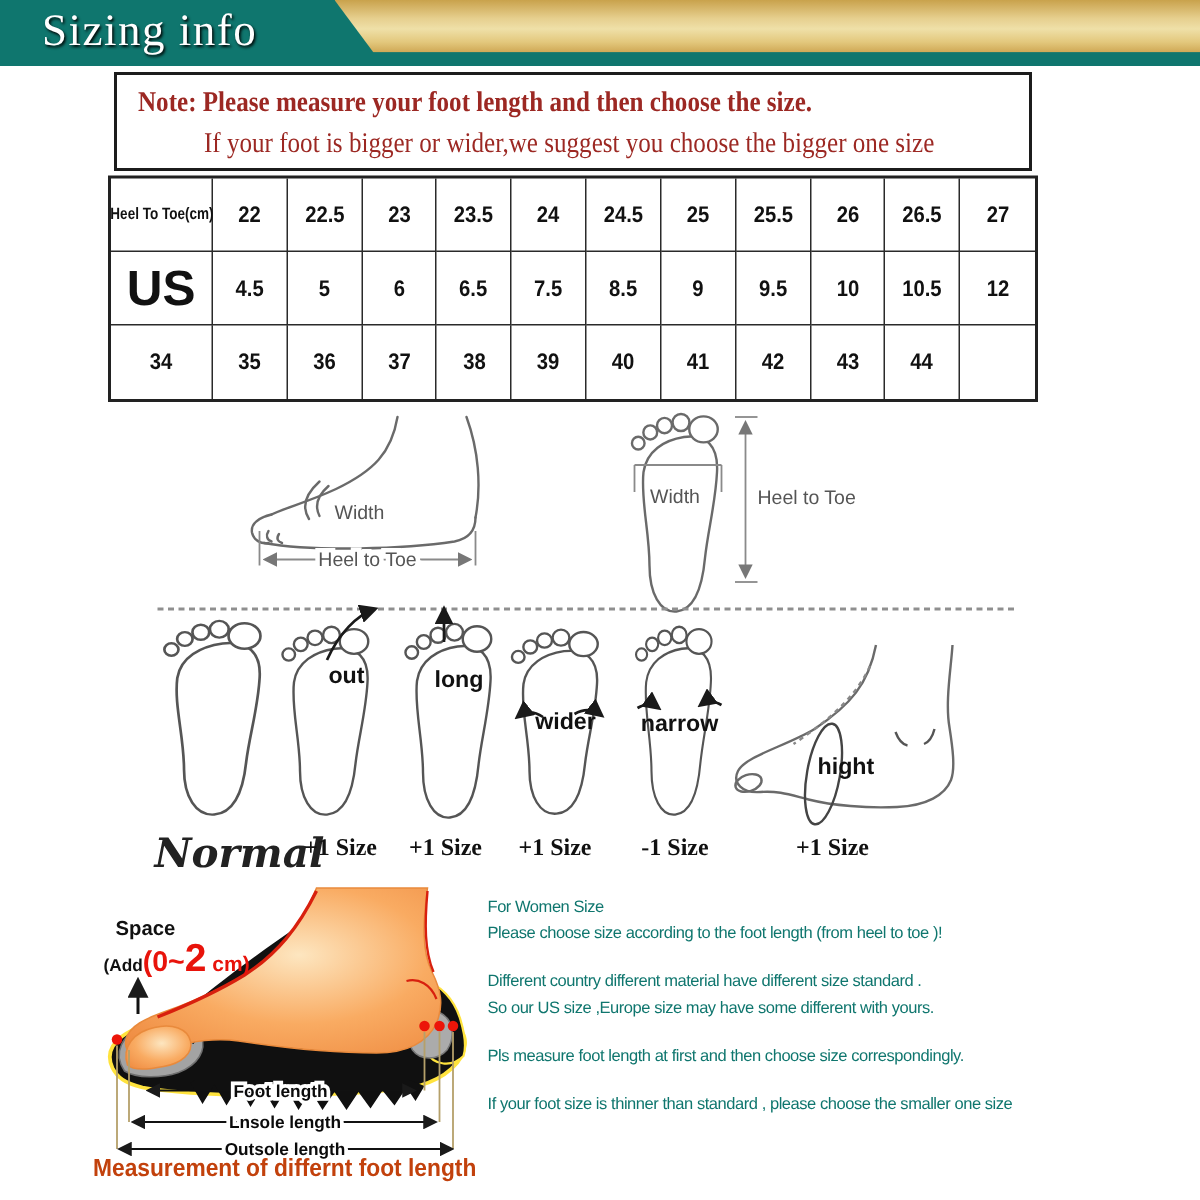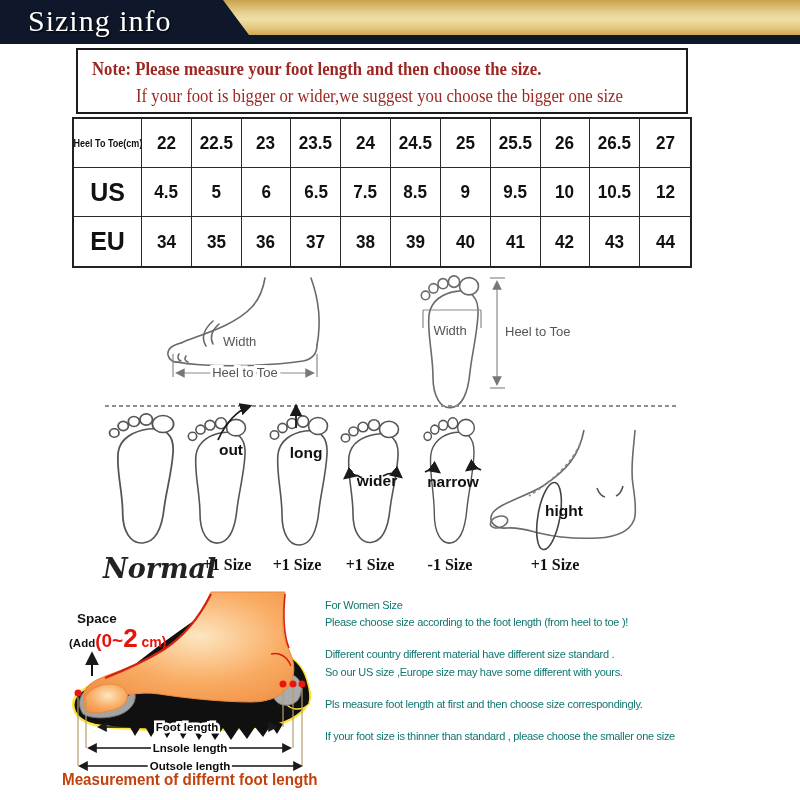--- a/index.html
+++ b/index.html
@@ -5,21 +5,21 @@
   :root{
     --gold_light:#eedd9e; --gold_dark:#c9a24c; --note_red:#9c2823;
     --accent_red:#e02312; --foot_orange:#f7a463; --sole_black:#101010;
     --sketch:#5a5a5a;
   }
   html,body{margin:0;padding:0;}
   body{font-family:"Liberation Sans",sans-serif;background:#fff;}
   #page{position:relative;width:800px;height:800px;background:#fff;overflow:hidden;}
 
   
-  #hdr{position:absolute;left:0;top:0;width:800px;height:44px;background:#0f172a;}
+  #hdr{position:absolute;left:0;top:0;width:800px;height:44px;background:#0f766e;}
   #gold{position:absolute;left:223px;top:0;width:577px;height:35px;
         background:linear-gradient(to bottom,#c9a24c 0%,#e6cf8e 35%,#efe0a8 55%,#e3c87d 80%,#cfa855 100%);
         clip-path:polygon(0 0,100% 0,100% 100%,26px 100%);}
   #title{position:absolute;left:28px;top:4px;color:#fff;font-family:"Liberation Serif",serif;
          font-size:30px;letter-spacing:1px;text-shadow:1px 1px 2px #000;}
 
   
   #note{position:absolute;left:76px;top:48px;width:612px;height:66px;box-sizing:border-box;
         border:2px solid #1c1c1c;background:#fff;color:var(--note_red);
         font-family:"Liberation Serif",serif;font-size:19px;line-height:27px;padding-top:5px;white-space:nowrap;}
@@ -31,22 +31,22 @@
   
   #sizetable{position:absolute;left:72px;top:117px;width:620px;box-sizing:border-box;
              border:2px solid #222;display:grid;
              grid-template-columns:68px repeat(11,1fr);grid-auto-rows:49px;background:#fff;font-weight:bold;}
   #sizetable .cell{border-right:1.5px solid #2a2a2a;border-bottom:1.5px solid #2a2a2a;
                    display:flex;align-items:center;justify-content:center;color:#111;}
   #sizetable .cell:nth-child(12n){border-right:0;}
   #sizetable .cell:nth-child(n+25){border-bottom:0;}
   #sizetable .rowlab0{font-size:11px;white-space:nowrap;}
   #sizetable .rowlab0 span{display:inline-block;transform:scaleX(.82);}
-  #sizetable .rowlab{font-size:25px;}
-  #sizetable .num{font-size:19px;}
+  #sizetable .rowlab{font-size:33px;}
+  #sizetable .num{font-size:15px;}
   #sizetable .num span{display:inline-block;transform:scaleX(.9);}
 
   svg text{font-family:"Liberation Sans",sans-serif;}
   .sketchtxt{font-size:13px;fill:#555;}
   .onLine{paint-order:stroke;stroke:#fff;stroke-width:6px;}
   .flabel{font-weight:bold;font-size:15.5px;fill:#111;}
   .fsize{font-weight:bold;font-size:16px;font-family:"Liberation Serif",serif;fill:#111;}
   .fnormal{font-style:italic;font-weight:bold;font-size:27px;font-family:"DejaVu Serif",serif;fill:#222;}
   .shoelbl{font-weight:bold;font-size:11.5px;fill:#0b0b0b;paint-order:stroke;stroke:#fff;stroke-width:5px;}
 
@@ -165,23 +165,20 @@
     <div class="cell num">
         <span>10</span>
       </div>
     <div class="cell num">
         <span>10.5</span>
       </div>
     <div class="cell num">
         <span>12</span>
       </div>
 
-    <div class="cell rowlab">
-        <span>EU</span>
-      </div>
     <div class="cell num">
         <span>34</span>
       </div>
     <div class="cell num">
         <span>35</span>
       </div>
     <div class="cell num">
         <span>36</span>
       </div>
     <div class="cell num">

